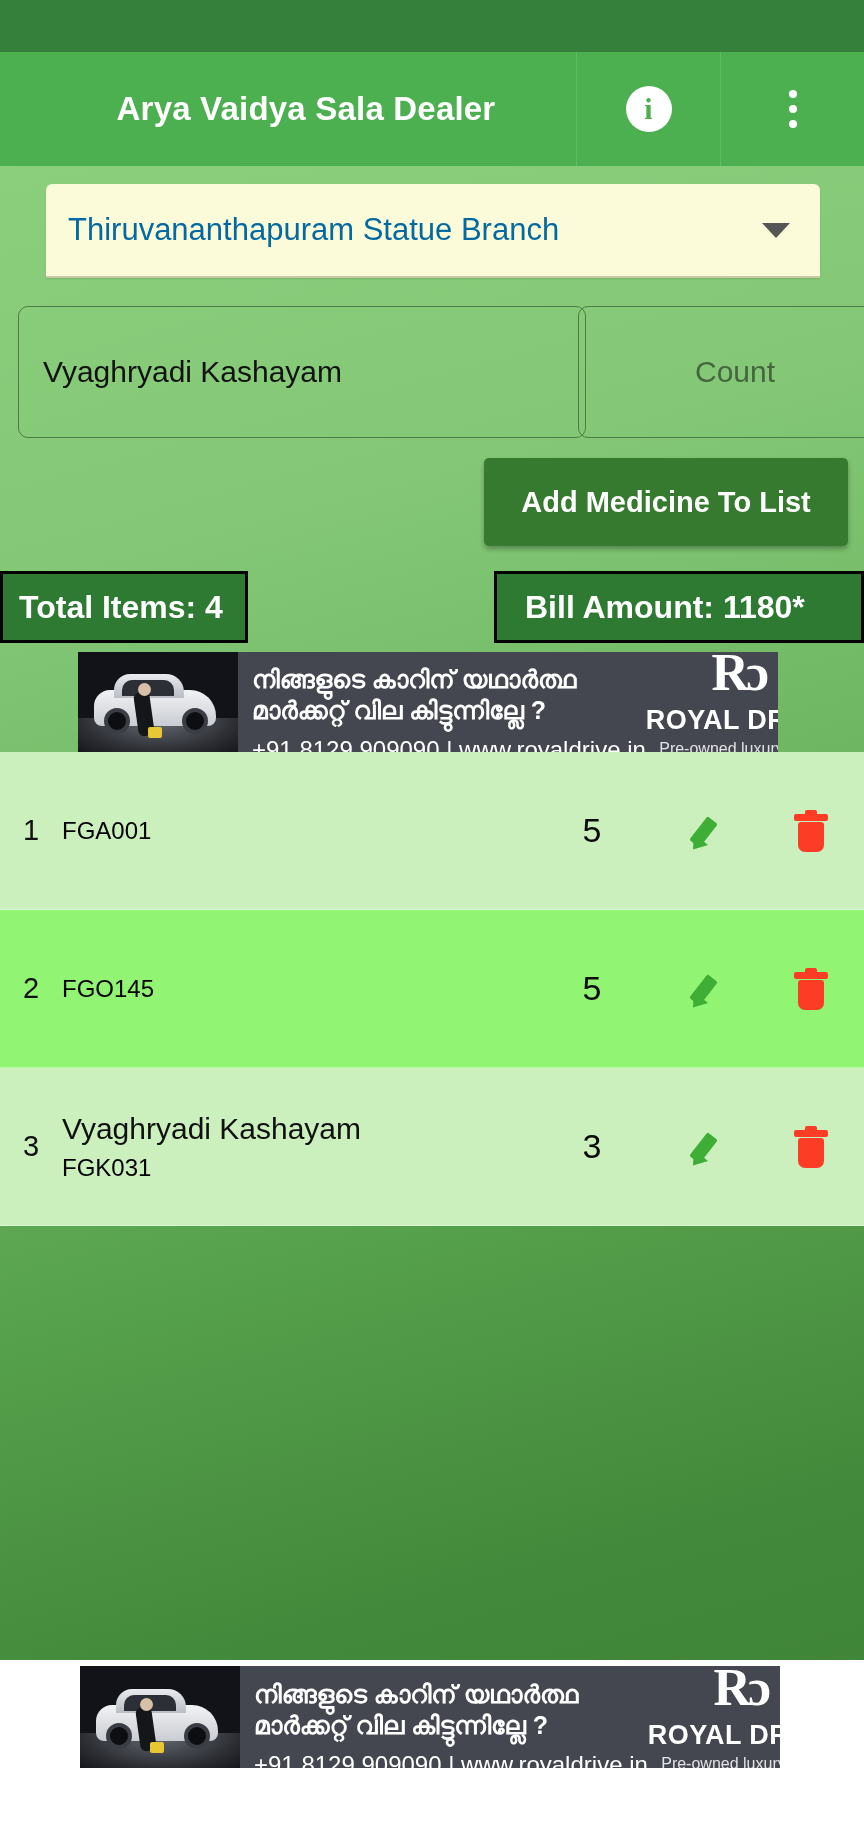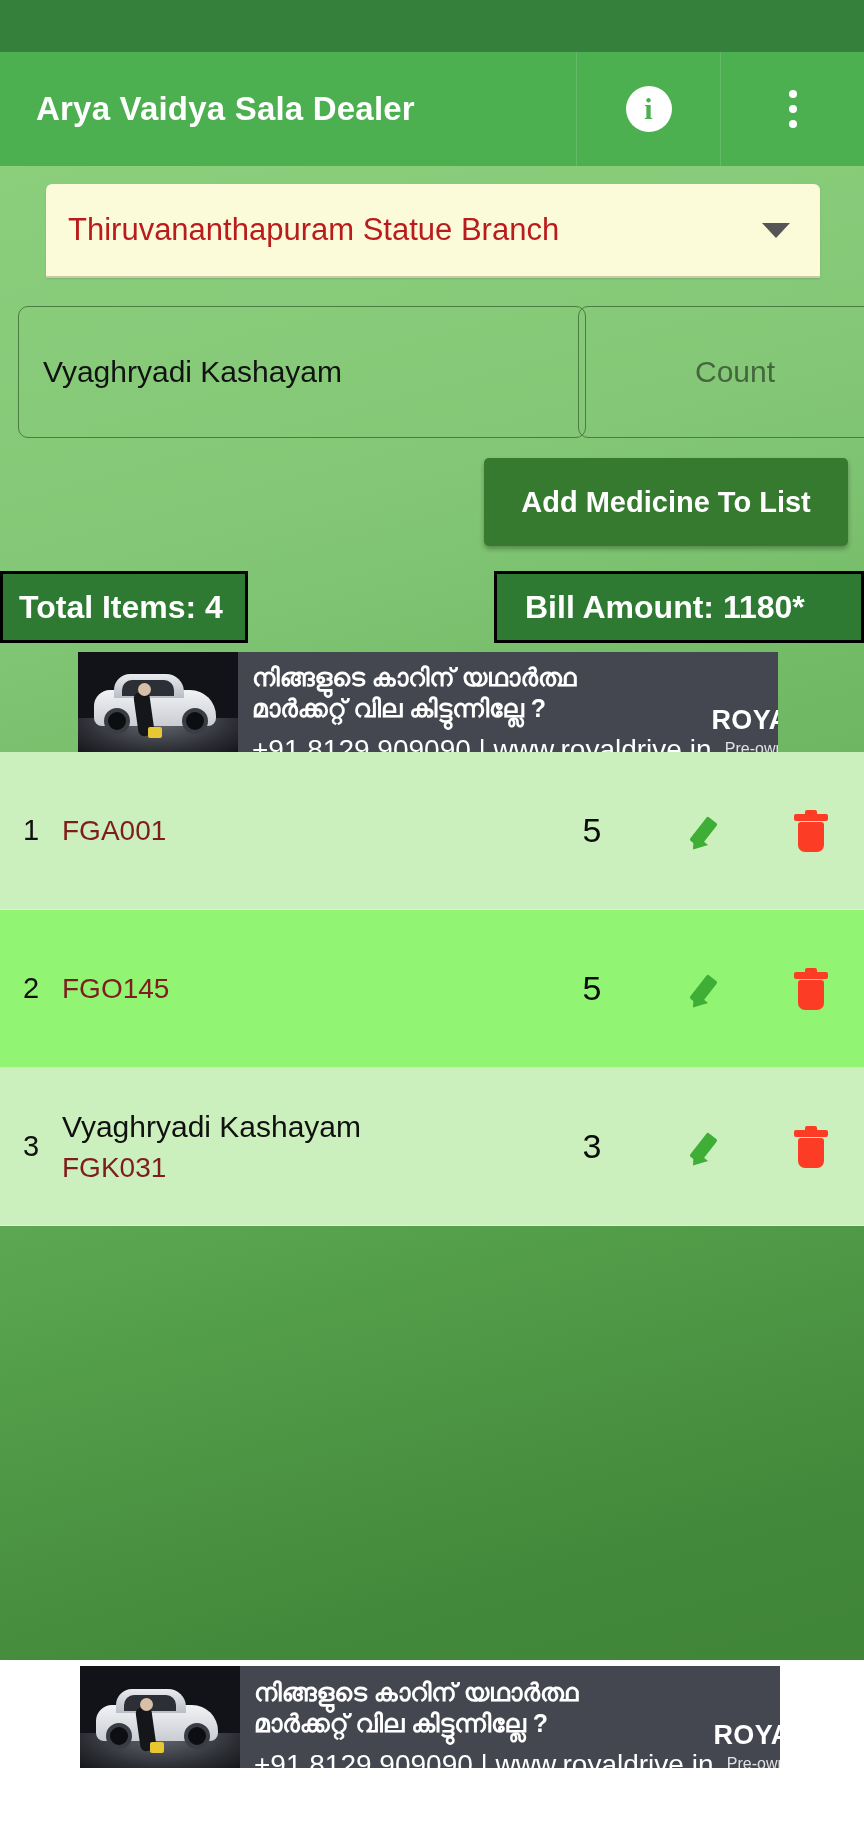--- a/index.html
+++ b/index.html
@@ -14,21 +14,21 @@
   
   .statusbar { position:absolute; left:0; top:0; width:864px; height:52px; background:#35803b; }
 
   
   .appbar {
     position:absolute; left:0; top:52px; width:864px; height:114px;
     background:#4caf50; display:flex; align-items:center;
   }
   .appbar-title {
     flex:1; color:#ffffff; font-size:33px; font-weight:bold;
-    padding-left:36px; letter-spacing:.2px; white-space:nowrap;
+    padding-left:36px; letter-spacing:.2px; white-space:nowrap;text-align:center;
   }
   .appbar-action {
     width:144px; height:114px; display:flex; align-items:center; justify-content:center;
     border-left:1px solid rgba(255,255,255,.13);
   }
   .info-icon {
     width:46px; height:46px; border-radius:50%; background:#ffffff;
     display:flex; align-items:center; justify-content:center;
     color:#4caf50; font-size:30px; font-weight:bold; font-family:"Liberation Serif",serif;
     line-height:1;
@@ -45,21 +45,21 @@
 
   
   .spinner-wrap { position:absolute; left:46px; top:18px; width:774px; height:100px; }
   .spinner {
     width:100%; height:94px; background:#fbfbd9;
     border-bottom:2px solid #c9c9a8;
     border-radius:6px 6px 0 0;
     display:flex; align-items:center; padding:0 22px;
     box-shadow:0 1px 2px rgba(0,0,0,.12);
   }
-  .spinner-value { flex:1; font-size:31px; color:#b91c1c; white-space:nowrap; }
+  .spinner-value { flex:1; font-size:31px; color:#0369a1; white-space:nowrap; }
   .caret {
     width:0; height:0; border-left:14px solid transparent; border-right:14px solid transparent;
     border-top:15px solid #555; margin-right:8px;
   }
 
   
   .input-row { position:absolute; left:18px; top:140px; width:830px; height:132px; }
   .tfield {
     position:absolute; top:0; height:132px;
     border:1.5px solid #4a7c43; border-radius:10px;
@@ -111,42 +111,42 @@
     border-radius:50%; background:#0d0e11; border:4px solid #3a3d44; }
   .ad-car .w1 { left:26px; } .ad-car .w2 { left:104px; }
   .ad-car .person { position:absolute; left:58px; bottom:calc(26% - 10px); width:16px; height:44px;
     background:#15161a; border-radius:6px; transform:rotate(-8deg); }
   .ad-car .head { position:absolute; left:60px; bottom:calc(26% + 30px); width:13px; height:13px;
     border-radius:50%; background:#d8c0a8; }
   .ad-car .bag { position:absolute; left:70px; bottom:calc(26% - 12px); width:14px; height:11px; background:#e8c832; border-radius:2px; }
 
   .ad-copy { flex:1; padding-left:14px; color:#fff;margin-top:24px; }
   .ad-ml1, .ad-ml2 { font-size:25px; font-weight:bold; line-height:1.25; white-space:nowrap; }
-  .ad-contact { font-size:28px; margin-top:10px; white-space:nowrap; }
+  .ad-contact { font-size:24px; margin-top:10px; white-space:nowrap; }
   .ad-brand { width:196px; display:flex; flex-direction:column; align-items:center; justify-content:center; color:#fff; padding-right:6px; }
   .ad-logo { font-size:52px; font-weight:bold; line-height:1; font-family:"Liberation Serif",serif; letter-spacing:-3px; }
   .ad-name { font-size:27px; font-weight:bold; letter-spacing:.4px; margin-top:6px; white-space:nowrap; }
   .ad-tag { font-size:16px; margin-top:4px; color:#e3e3e6; white-space:nowrap; }
 
   #ad-top { position:absolute; left:78px; top:486px; width:700px; height:100px; }
   #ad-bottom-wrap { position:absolute; left:0; bottom:0; width:864px; height:164px; background:#fff; }
   #ad-bottom { position:absolute; left:80px; top:6px; width:700px; height:102px; }
 
   
   .list { position:absolute; left:0; top:586px; width:864px; }
   .row {
     position:relative; width:864px; height:158px; display:flex; align-items:center;
     border-bottom:1px solid rgba(255,255,255,.35);
   }
   .row.alt { background:#91f472; }
   .row.norm { background:#cbf0bd; }
   .row-index { width:62px; text-align:center; font-size:29px; color:#111; }
   .row-texts { flex:1; display:flex; flex-direction:column; justify-content:center; gap:8px; }
   .row-name { font-size:30px; color:#101010; }
-  .row-code { font-size:28px; color:#7f1d1d; }
+  .row-code { font-size:24px; color:#000000; }
   .row-count { width:120px; text-align:center; font-size:34px; color:#0b0b0b; }
   .row-action { width:106px; display:flex; align-items:center; justify-content:center; }
 
   .pencil-icon { width:40px; height:40px; position:relative; transform:rotate(0deg); }
   .pencil-icon .shaft {
     position:absolute; left:12px; top:6px; width:13px; height:30px; background:#3fae36;
     transform:rotate(38deg); border-radius:2px;
   }
   .pencil-icon .tip {
     position:absolute; left:3px; top:27px; width:0; height:0;

